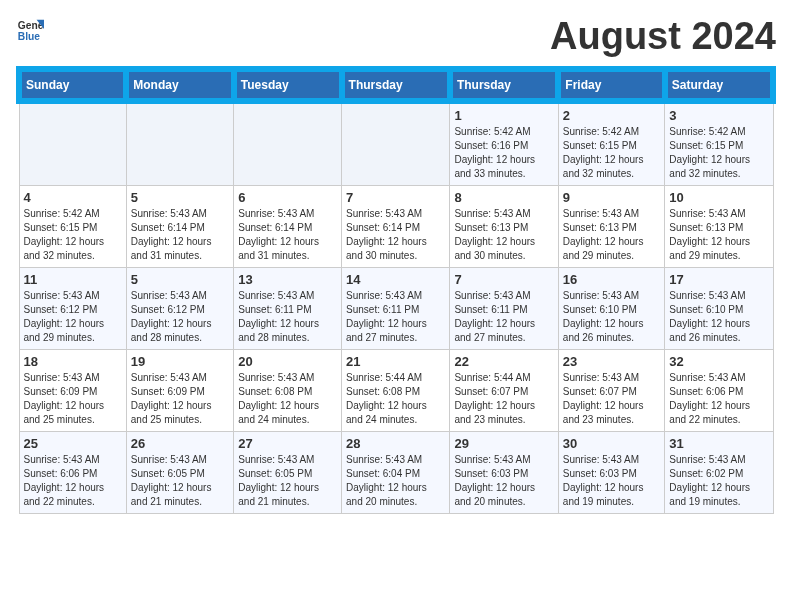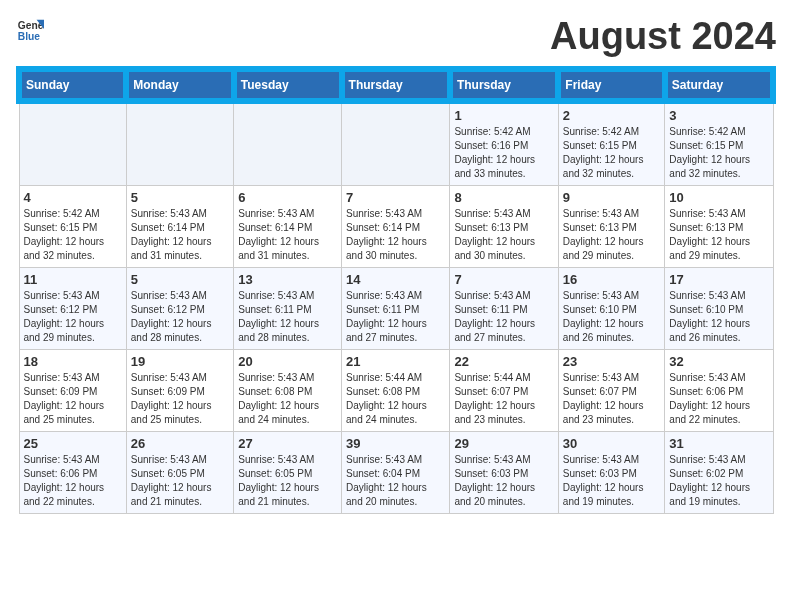--- a/index.html
+++ b/index.html
@@ -308,21 +308,21 @@
 and 21 minutes.</div>
         </td>
         <td>
           <span class="day-number">27</span>
           <div class="day-info" style="white-space: pre-line;">Sunrise: 5:43 AM
 Sunset: 6:05 PM
 Daylight: 12 hours
 and 21 minutes.</div>
         </td>
         <td>
-          <span class="day-number">39</span>
+          <span class="day-number">28</span>
           <div class="day-info" style="white-space: pre-line;">Sunrise: 5:43 AM
 Sunset: 6:04 PM
 Daylight: 12 hours
 and 20 minutes.</div>
         </td>
         <td>
           <span class="day-number">29</span>
           <div class="day-info" style="white-space: pre-line;">Sunrise: 5:43 AM
 Sunset: 6:03 PM
 Daylight: 12 hours

